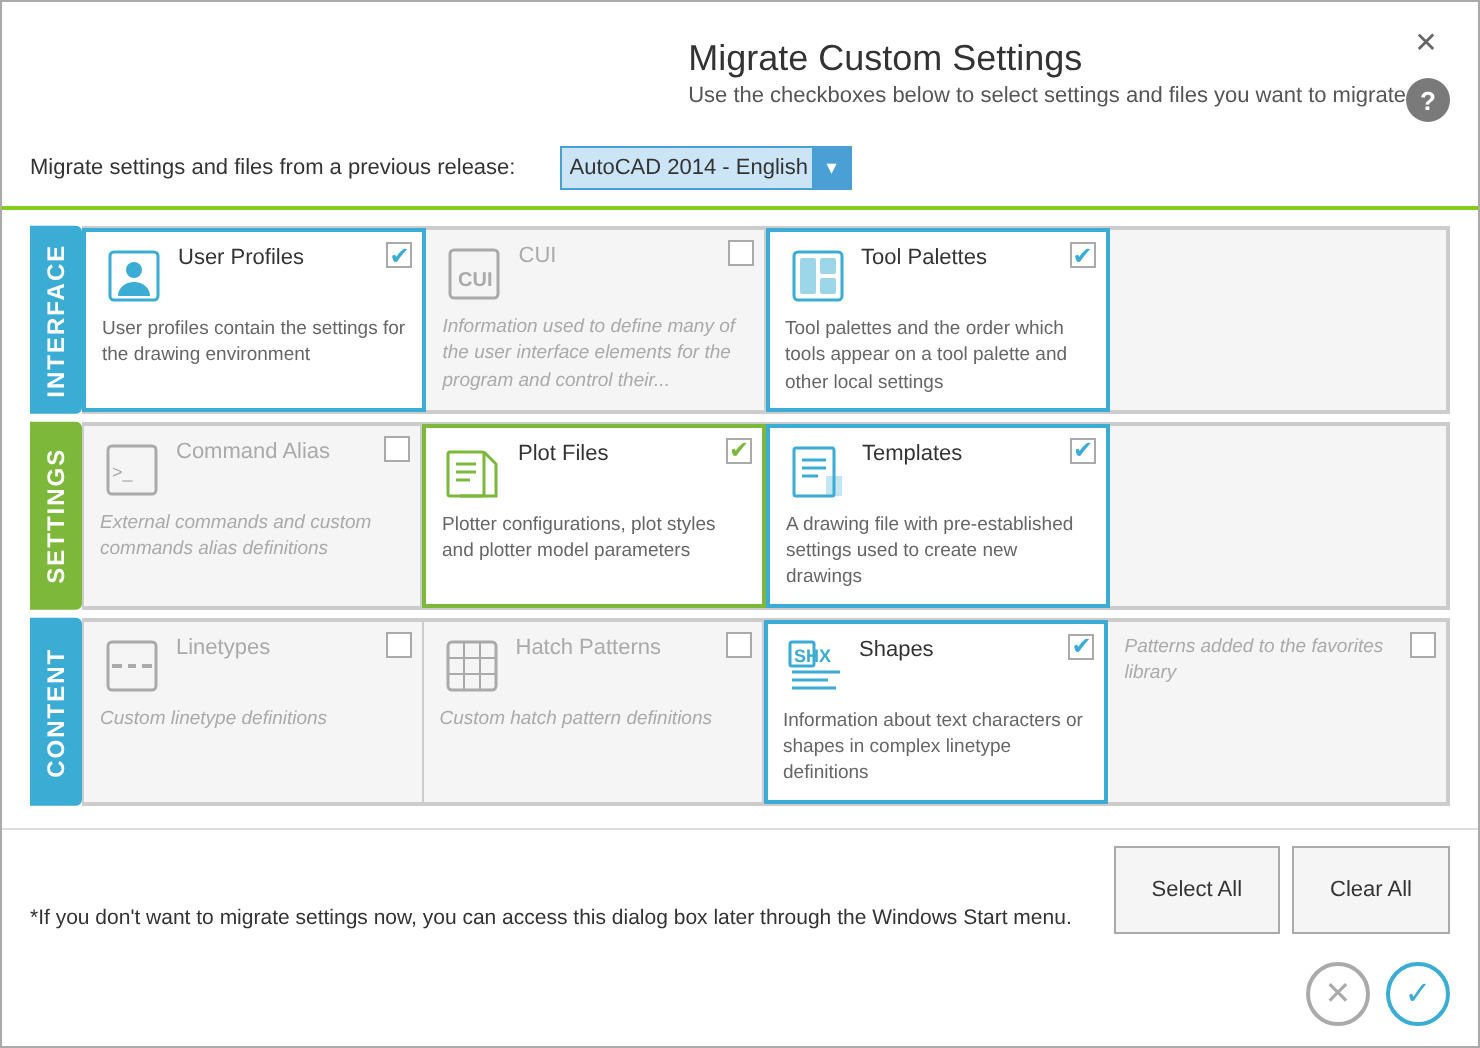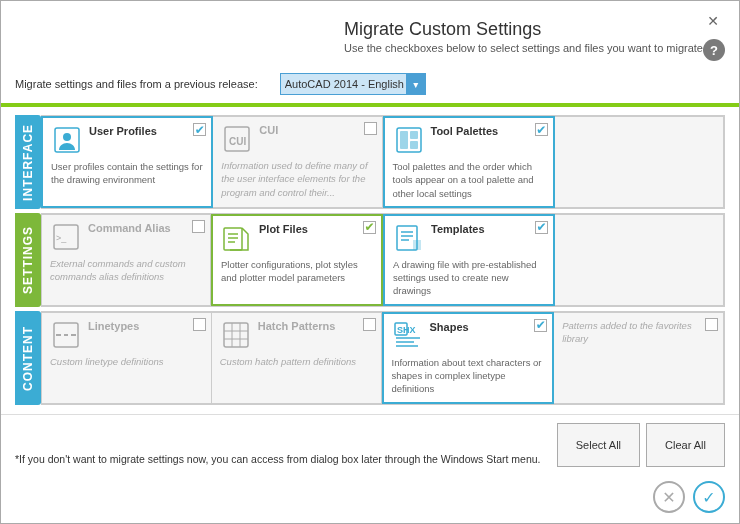--- a/index.html
+++ b/index.html
@@ -65,21 +65,21 @@
       font-size: 13px;
       font-weight: bold;
       cursor: pointer;
       align-self: center;
     }
     .dropdown-row {
       display: flex;
       align-items: center;
       padding: 8px 14px 8px 14px;
       gap: 8px;
-      border-bottom: 4px solid #84cc16;
+      border-bottom: 2px solid #84cc16;
     }
     .dropdown-label {
       font-size: 11px;
       color: #333;
       white-space: nowrap;
     }
     .dropdown-select {
       flex: 1;
       max-width: 220px;
       height: 22px;
@@ -192,21 +192,21 @@
       color: #3bacd4;
       font-size: 20px;
     }
     .card-icon.gray { color: #aaa; }
     .card-icon.green { color: #7db83a; }
     .card-title-area {
       flex: 1;
     }
     .card-title {
       font-size: 11px;
-      font-weight: 700;
+      font-weight: 400;
       color: #333;
       line-height: 1.3;
     }
     .card-title.disabled-text { color: #aaa; }
     .card-checkbox {
       width: 13px;
       height: 13px;
       border: 1px solid #aaa;
       background: #fff;
       position: absolute;
@@ -497,21 +497,21 @@
 
         <div class="card disabled" style="position:relative;">
           <div class="card-checkbox"></div>
           <div class="card-desc disabled-text">Patterns added to the favorites library</div>
         </div>
       </div>
     </div>
   </div>
 
   <div class="footer">
-    <div class="footer-note">*If you don't want to migrate settings now, you can access from dialog box later through the Windows Start menu.</div>
+    <div class="footer-note">*If you don't want to migrate settings now, you can access this dialog box later through the Windows Start menu.</div>
     <div class="footer-buttons">
       <button class="btn">Select All</button>
       <button class="btn">Clear All</button>
     </div>
   </div>
 
   <div class="bottom-bar">
     <div class="circle-btn cancel">✕</div>
     <div class="circle-btn ok">✓</div>
   </div>

